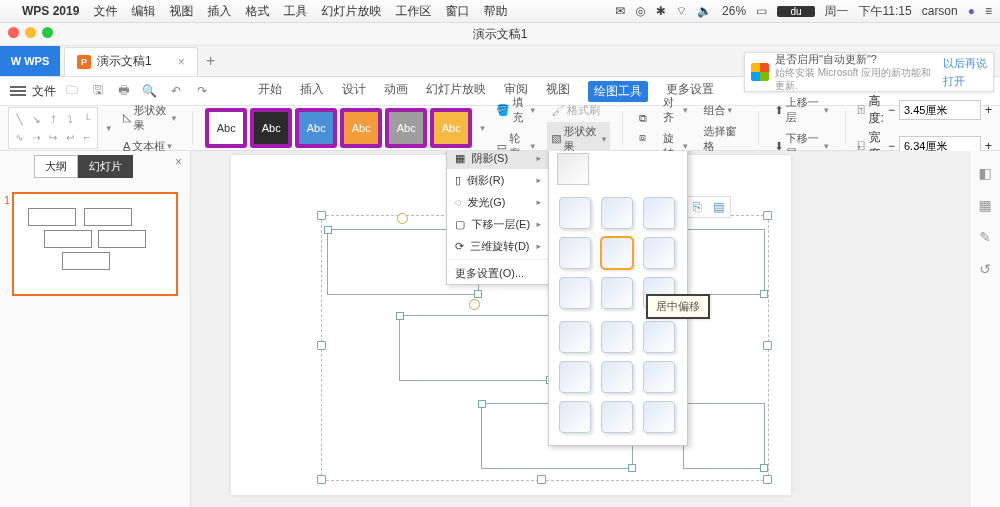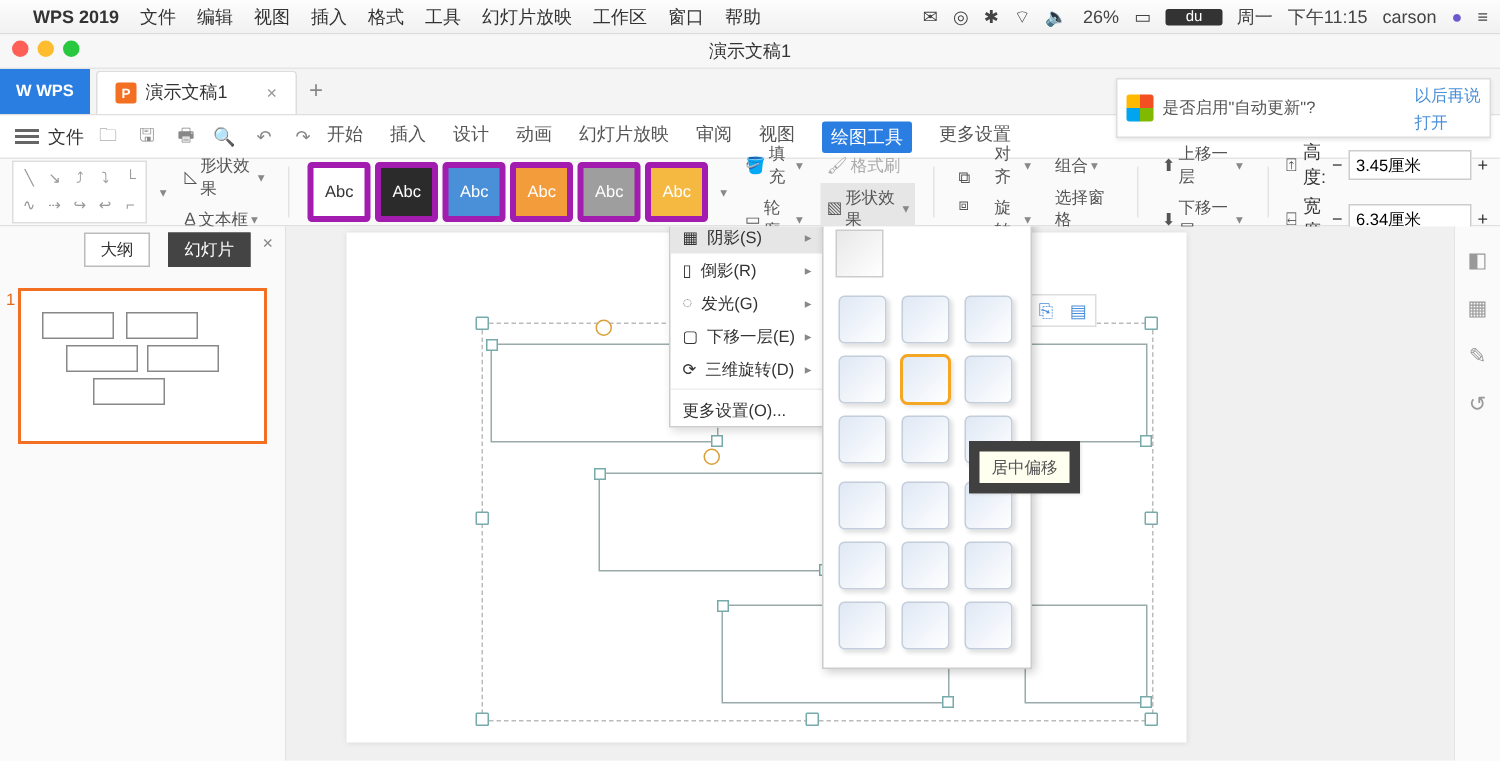--- a/index.html
+++ b/index.html
@@ -15,42 +15,42 @@
 .tabs{height:30px;background:#f4f4f4;border-bottom:1px solid #e0e0e0;display:flex;align-items:center}
 .wpstab{width:60px;height:30px;background:#2a7de1;color:#fff;display:flex;align-items:center;justify-content:center;font-weight:700;font-size:11px}
 .docTab{height:28px;border:1px solid #ddd;border-bottom:none;background:#fff;margin-left:4px;display:flex;align-items:center;padding:0 12px;border-radius:3px 3px 0 0;gap:6px}
 .docTab .ico{width:14px;height:14px;background:#f36f21;border-radius:2px;display:flex;align-items:center;justify-content:center;color:#fff;font-size:9px;font-weight:700}
 .docTab .x{margin-left:20px;color:#999}
 .addTab{width:26px;text-align:center;color:#888;font-size:16px}
 .ribbon{height:28px;background:#fff;border-bottom:1px solid #e5e5e5;display:flex;align-items:center;padding:0 10px;gap:6px}
 .hamb{width:16px;display:flex;flex-direction:column;gap:2px}
 .hamb span{height:2px;background:#666}
 .ribbon .ico{width:20px;height:20px;display:flex;align-items:center;justify-content:center;color:#888}
-.ribbon .tabs2{display:flex;gap:18px;}
+.ribbon .tabs2{display:flex;gap:18px;margin-left:40px}
 .ribbon .tabs2 span{color:#555}
 .ribbon .tabs2 .active{background:#2a7de1;color:#fff;padding:2px 6px;border-radius:2px}
 .toolbar{height:44px;background:#fafafa;border-bottom:1px solid #e0e0e0;display:flex;align-items:center;padding:0 8px;gap:8px}
 .shapeGallery{width:95px;height:36px;border:1px solid #ddd;background:#fff;display:grid;grid-template-columns:repeat(5,1fr);grid-template-rows:repeat(2,1fr);padding:2px}
 .shapeGallery span{color:#999;font-size:10px;display:flex;align-items:center;justify-content:center}
 .smallbtn{display:flex;align-items:center;gap:2px;color:#555;font-size:11px;padding:2px 4px}
 .abcRow{display:flex;gap:3px}
 .abc{width:34px;height:32px;border:4px solid #a21caf;border-radius:3px;display:flex;align-items:center;justify-content:center;font-size:11px}
 .abc.white{background:#fff;color:#333}
 .abc.black{background:#2b2b2b;color:#fff}
 .abc.blue{background:#4a90d9;color:#fff}
 .abc.orange{background:#f39c3c;color:#fff}
 .abc.gray{background:#9e9e9e;color:#fff}
 .abc.yellow{background:#f5b942;color:#fff}
 .dd{color:#888;font-size:9px}
 .sep{width:1px;height:34px;background:#e3e3e3;margin:0 4px}
 .numfield{display:flex;align-items:center;gap:4px}
 .numfield input{width:72px;height:18px;border:1px solid #ccc;padding:0 4px;font-size:11px}
 .workspace{display:flex;height:calc(507px - 22px - 22px - 30px - 28px - 44px);position:relative}
 .sidepanel{width:190px;border-right:1px solid #e0e0e0;background:#fafafa}
-.sideTabs{display:flex;justify-content:flex-end;gap:12px;margin-top:4px}
+.sideTabs{display:flex;justify-content:center;gap:0;margin-top:4px}
 .sideTabs span{padding:3px 10px;border:1px solid #bbb;font-size:11px;background:#fff}
 .sideTabs .on{background:#444;color:#fff;border-color:#444}
 .sideClose{float:right;margin:4px 8px;color:#888}
 .thumb{margin:14px 12px;border:2px solid #f36f21;background:#fff;height:88px;position:relative;padding:6px}
 .thumbNo{position:absolute;left:-10px;top:0;color:#e06a1b;font-size:11px}
 .miniShape{position:absolute;border:1px solid #888;background:#fff}
 .canvas{flex:1;background:#f0f0f0;position:relative;overflow:hidden}
 .slide{background:#fff;width:560px;height:340px;position:absolute;left:40px;top:4px;box-shadow:0 0 4px rgba(0,0,0,.1)}
 .selShape{position:absolute;border:1px solid #9aa;background:#fff}
 .selShape::before,.selShape::after{content:"";position:absolute;width:6px;height:6px;background:#fff;border:1px solid #7aa}
@@ -64,21 +64,21 @@
 .effectsMenu .row{height:22px;display:flex;align-items:center;padding:0 8px;gap:6px;font-size:11px}
 .effectsMenu .row.hover{background:#e6e6e6}
 .effectsMenu .arrow{margin-left:auto;color:#888;font-size:9px}
 .effectsMenu hr{border:none;border-top:1px solid #eee;margin:2px 0}
 .shadowPanel{position:absolute;left:357px;top:-5px;width:138px;background:#fff;border:1px solid #ccc;box-shadow:2px 2px 6px rgba(0,0,0,.2);padding-bottom:6px}
 .shadowPanel .sect{padding:4px 8px;font-size:11px;color:#555;border-bottom:1px solid #eee;background:#fafafa}
 .noShadow{width:30px;height:30px;margin:6px 8px;background:linear-gradient(135deg,#e8e8e8,#fff);border:1px solid #ccc}
 .sgrid{display:grid;grid-template-columns:repeat(3,1fr);gap:8px;padding:6px 10px}
 .sw{width:30px;height:30px;background:linear-gradient(135deg,#dfe8f5,#fff);border:1px solid #c4cdda;border-radius:4px;box-shadow:2px 2px 3px rgba(0,0,0,.12)}
 .sw.hl{outline:2px solid #f5a623;outline-offset:-1px}
-.tooltip{position:absolute;left:455px;top:143px;background:#fffff0;border:7px solid #404040;padding:3px 8px;font-size:11px;color:#555;box-shadow:1px 1px 2px rgba(0,0,0,.1)}
+.tooltip{position:absolute;left:455px;top:143px;background:#fffff0;border:2px solid #404040;padding:3px 8px;font-size:11px;color:#555;box-shadow:1px 1px 2px rgba(0,0,0,.1)}
 .banner{position:absolute;right:6px;top:52px;width:236px;height:38px;background:#fff;border:1px solid #ddd;box-shadow:0 1px 3px rgba(0,0,0,.1);display:flex;align-items:center;padding:0 6px;gap:6px;font-size:11px}
 .banner .bicon{width:18px;height:18px;background:conic-gradient(#f25022 0 25%,#7fba00 0 50%,#00a4ef 0 75%,#ffb900 0 100%);border-radius:2px}
 .banner .txt{flex:1;line-height:13px;color:#555}
 .banner .acts{display:flex;flex-direction:column;gap:3px;color:#4a90d9;font-size:11px}
 .rightbar{width:30px;border-left:1px solid #e5e5e5;background:#fafafa;display:flex;flex-direction:column;align-items:center;gap:16px;padding-top:14px;color:#999}
 .glyph{font-size:14px}
 </style>
 </head>
 <body>
 
@@ -390,18 +390,19 @@
     <span class="glyph">▦</span>
     <span class="glyph">✎</span>
     <span class="glyph">↺</span>
   </div>
 </div>
 
 <div class="banner">
   <div class="bicon"></div>
   <div class="txt">
     <div>是否启用"自动更新"?</div>
+    <div style="color:#999;font-size:10px">始终安装 Microsoft 应用的新功能和更新.</div>
   </div>
   <div class="acts">
     <span>以后再说</span>
     <span>打开</span>
   </div>
 </div>
 
 </body></html>

